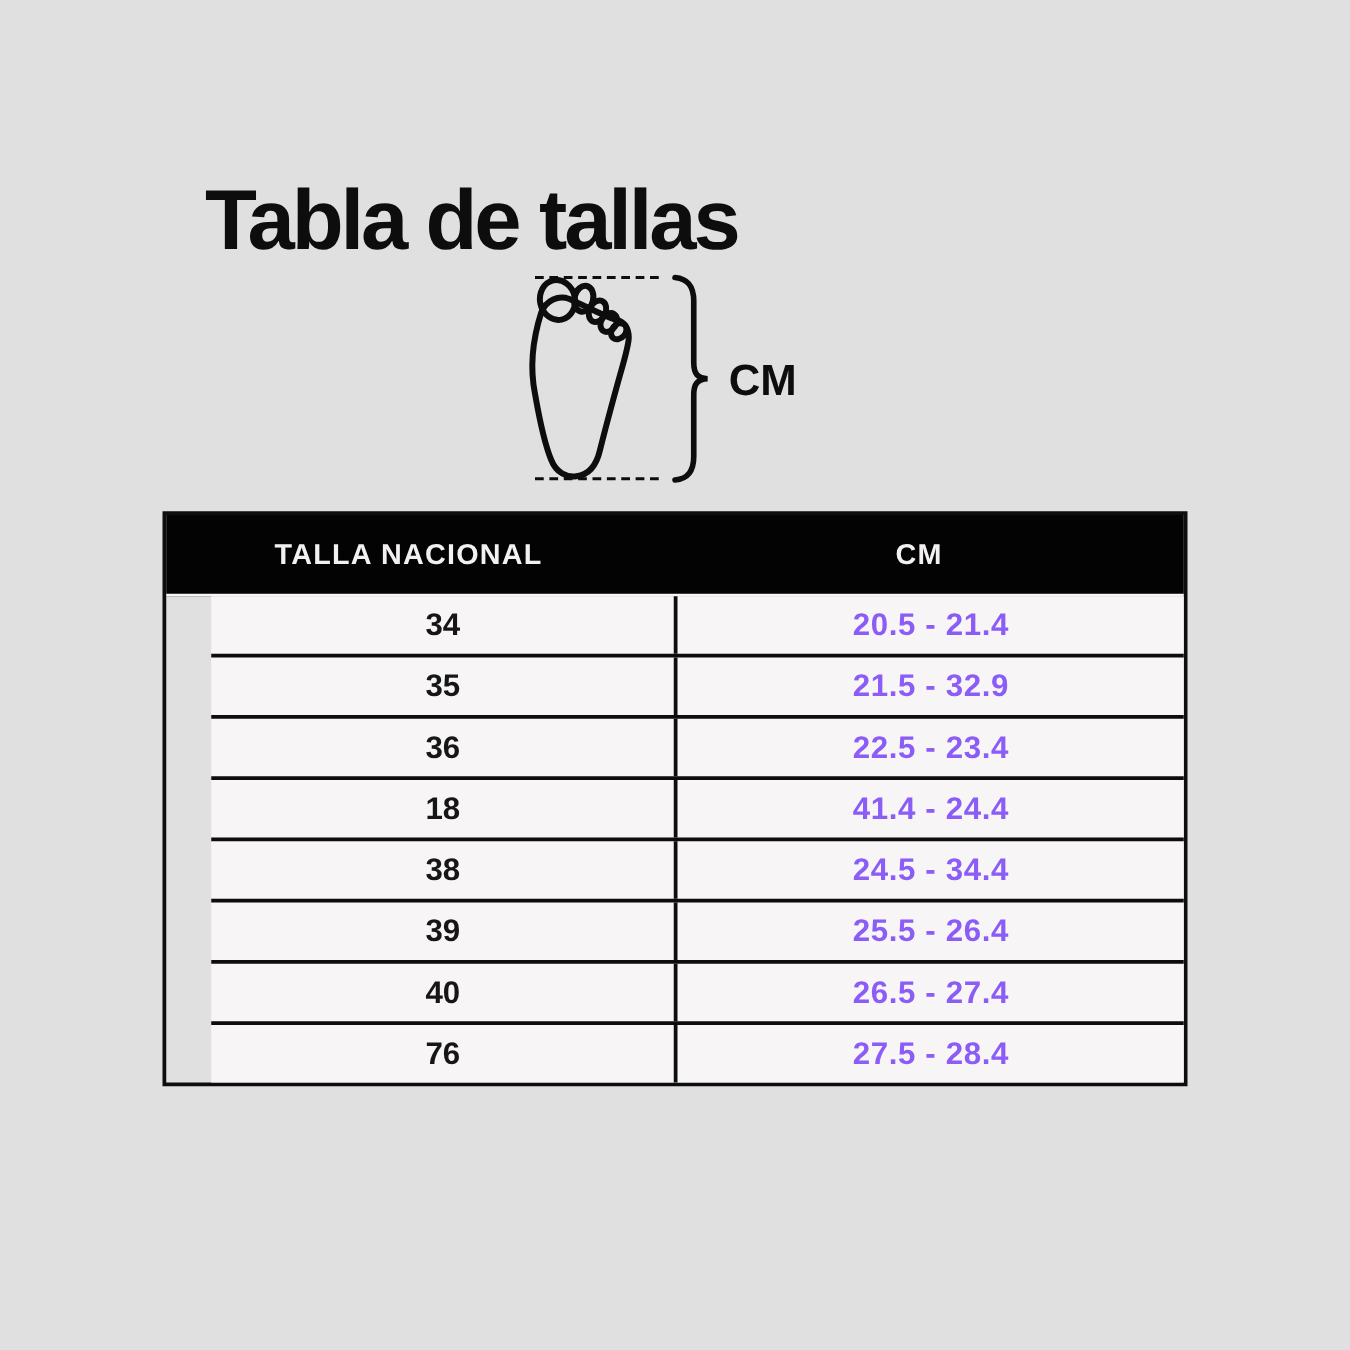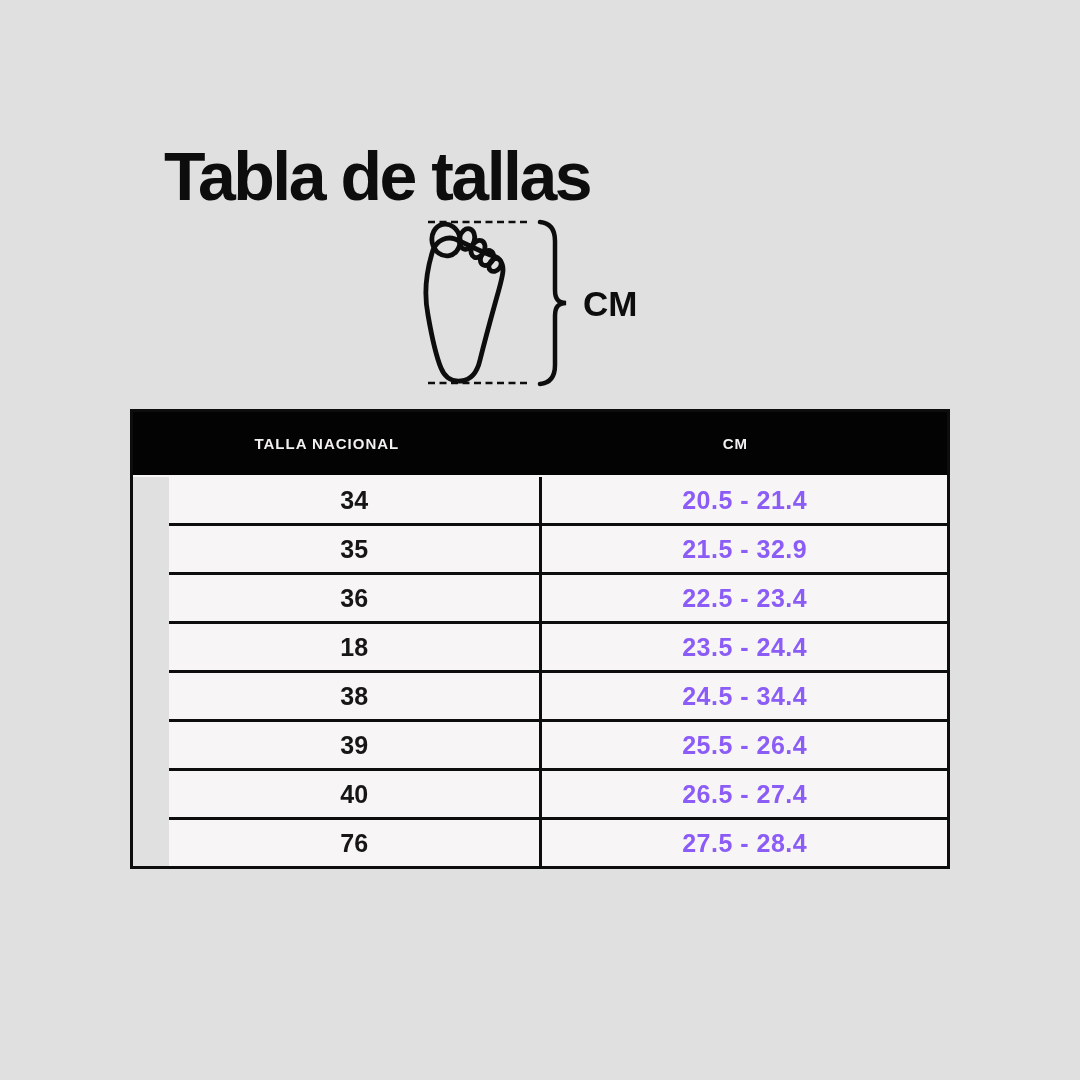--- a/index.html
+++ b/index.html
@@ -51,21 +51,21 @@
     grid-template-columns:48% 52%;
     height:65px;
     background:var(--header-bg);
     border-bottom:2px solid var(--row-bg);
     align-items:center;
   }
   .th{
     text-align:center;
     color:var(--header-text);
     font-weight:700;
-    font-size:15px;
+    font-size:23px;
     letter-spacing:1px;
   }
   .th:first-child{border-right:3px solid var(--header-bg);}
   .tr{
     display:grid;
     grid-template-columns:48% 52%;
     height:49px;
     background:var(--row-bg);
     border-top:3px solid var(--ink);
     align-items:center;
@@ -122,21 +122,21 @@
     <div class="td cm">21.5 - 32.9</div>
   </div>
 
   <div class="tr">
     <div class="td size">36</div>
     <div class="td cm">22.5 - 23.4</div>
   </div>
 
   <div class="tr">
     <div class="td size">18</div>
-    <div class="td cm">23.5 - 24.4</div>
+    <div class="td cm">41.4 - 24.4</div>
   </div>
 
   <div class="tr">
     <div class="td size">38</div>
     <div class="td cm">24.5 - 34.4</div>
   </div>
 
   <div class="tr">
     <div class="td size">39</div>
     <div class="td cm">25.5 - 26.4</div>

